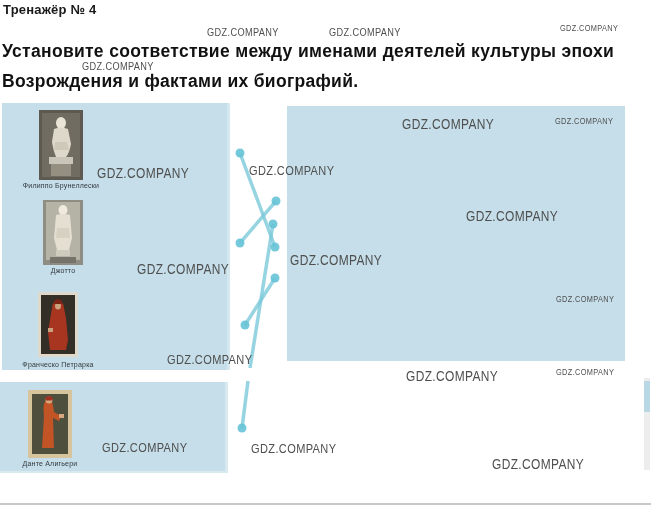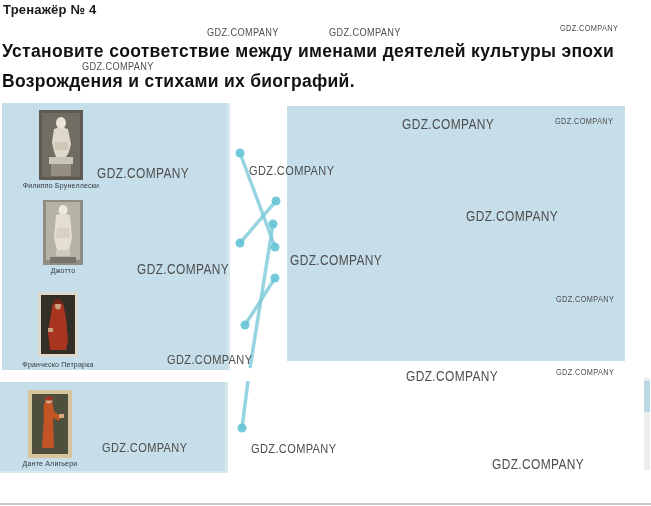--- a/index.html
+++ b/index.html
@@ -41,21 +41,21 @@
   #connector-layer{position:absolute;left:0;top:0;pointer-events:none;}
   #scrollbar-track{position:absolute;left:644px;top:378px;width:6px;height:92px;background:#ededed;}
   #scrollbar-thumb{position:absolute;left:644px;top:381px;width:6px;height:31px;background:#b9d8e5;}
   .bottom-divider{position:absolute;left:0;top:503px;width:651px;height:2px;background:#c9c9c9;}
 </style>
 </head>
 <body>
 
 <div class="page-title">Тренажёр № 4</div>
 
-<div class="instruction">Установите соответствие между именами деятелей культуры эпохи Возрождения и стихами их биографий.</div>
+<div class="instruction">Установите соответствие между именами деятелей культуры эпохи Возрождения и фактами их биографий.</div>
 
 <div id="panel-people" class="panel">
 
   <div class="portrait" style="left:37px;top:7px">
     <svg width="44" height="70">
       <rect width="44" height="70" fill="#5e5a52"></rect>
       <rect x="3" y="3" width="38" height="64" fill="#716c61"></rect>
       <rect x="10" y="47" width="24" height="7" fill="#c9c5b8"></rect>
       <rect x="12" y="54" width="20" height="12" fill="#958f82"></rect>
       <ellipse cx="22" cy="13" rx="5" ry="6" fill="#e9e4d6"></ellipse>

